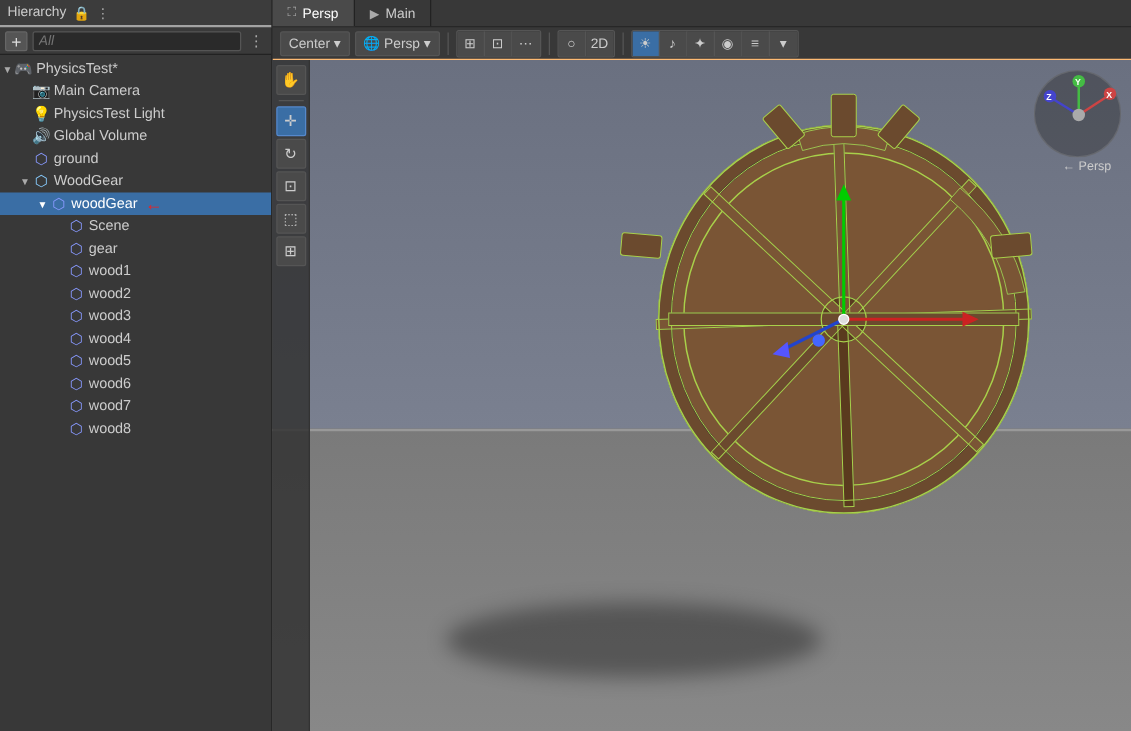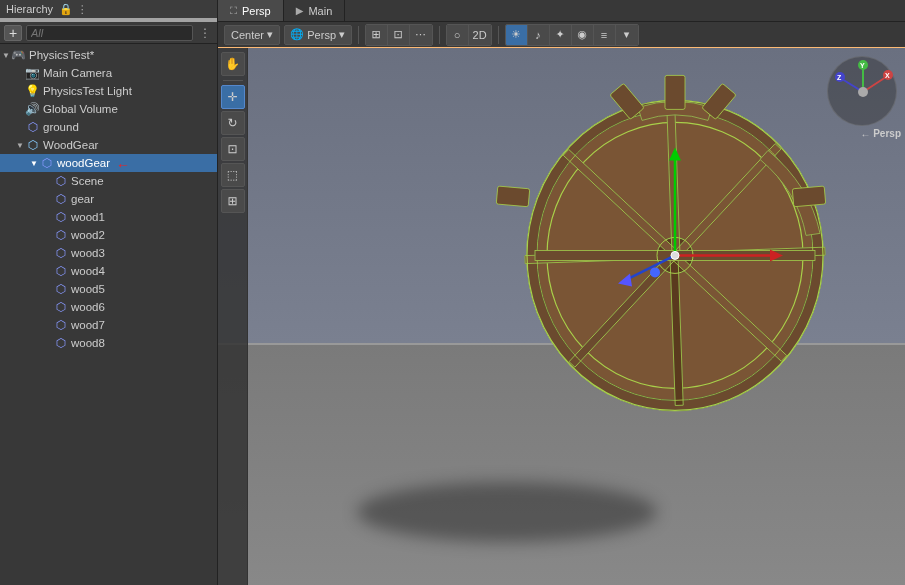--- a/index.html
+++ b/index.html
@@ -55,21 +55,21 @@
       display: flex;
       flex-direction: column;
       flex-shrink: 0;
     }
     .panel-header {
       height: 22px;
       background: #3c3c3c;
       display: flex;
       align-items: center;
       padding: 0 6px;
-      border-bottom: 4px solid #a3a3a3;
+      border-bottom: 2px solid #a3a3a3;
       font-size: 11px;
       color: #ccc;
       gap: 6px;
     }
     .panel-header-icons {
       display: flex;
       gap: 4px;
       color: #aaa;
     }
 
@@ -279,25 +279,24 @@
       width: 70px; height: 70px;
       border-radius: 50%;
       background: rgba(40,40,40,0.4);
       border: 1px solid rgba(150,150,150,0.3);
       position: relative;
     }
 
     
     .persp-label {
       position: absolute;
-      right: 4px;
+      right: 16px;
       top: 80px;
       font-size: 10px;
       color: #ccc;
-      font-weight: bold;
     }
 
     
     .gear-object {
       position: absolute;
       left: 50%; top: 40%;
       transform: translate(-20%, -52%);
       width: 360px; height: 380px;
     }
 

